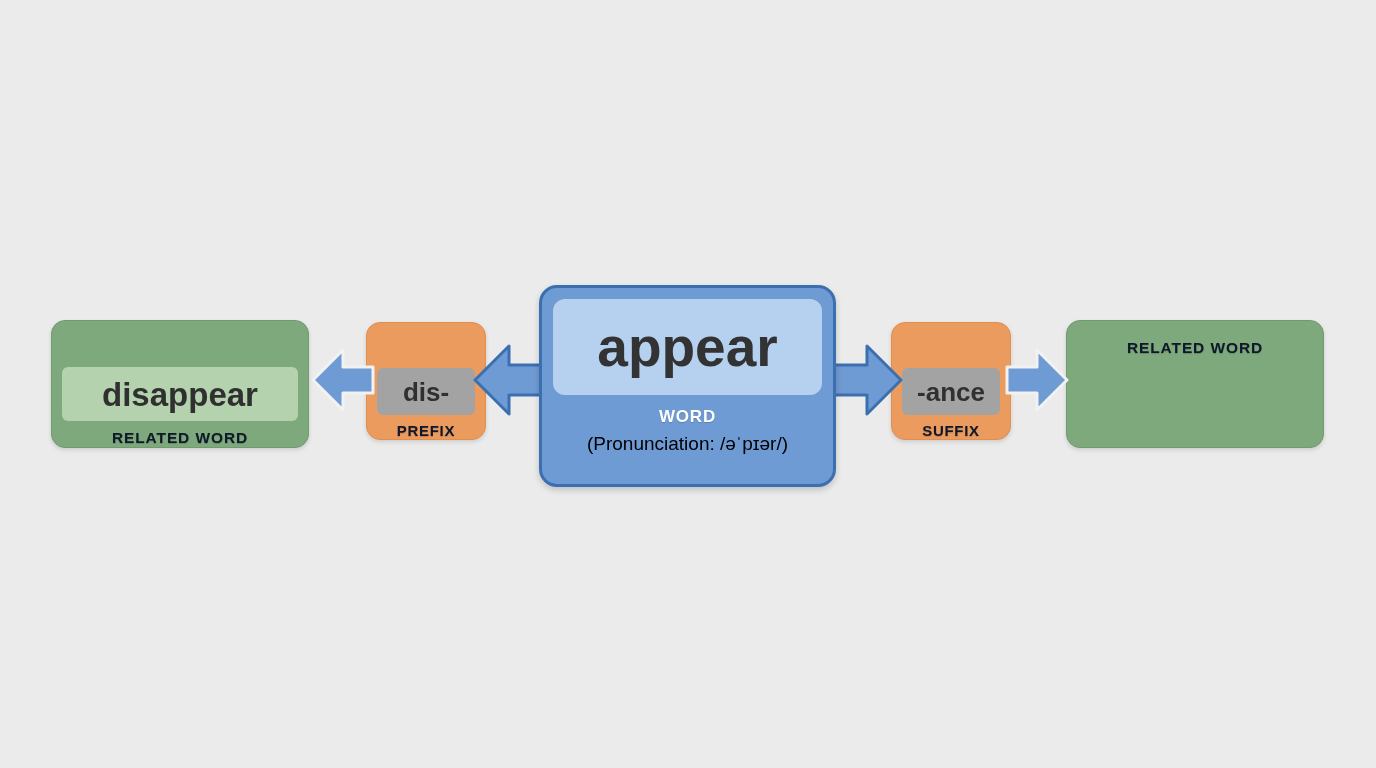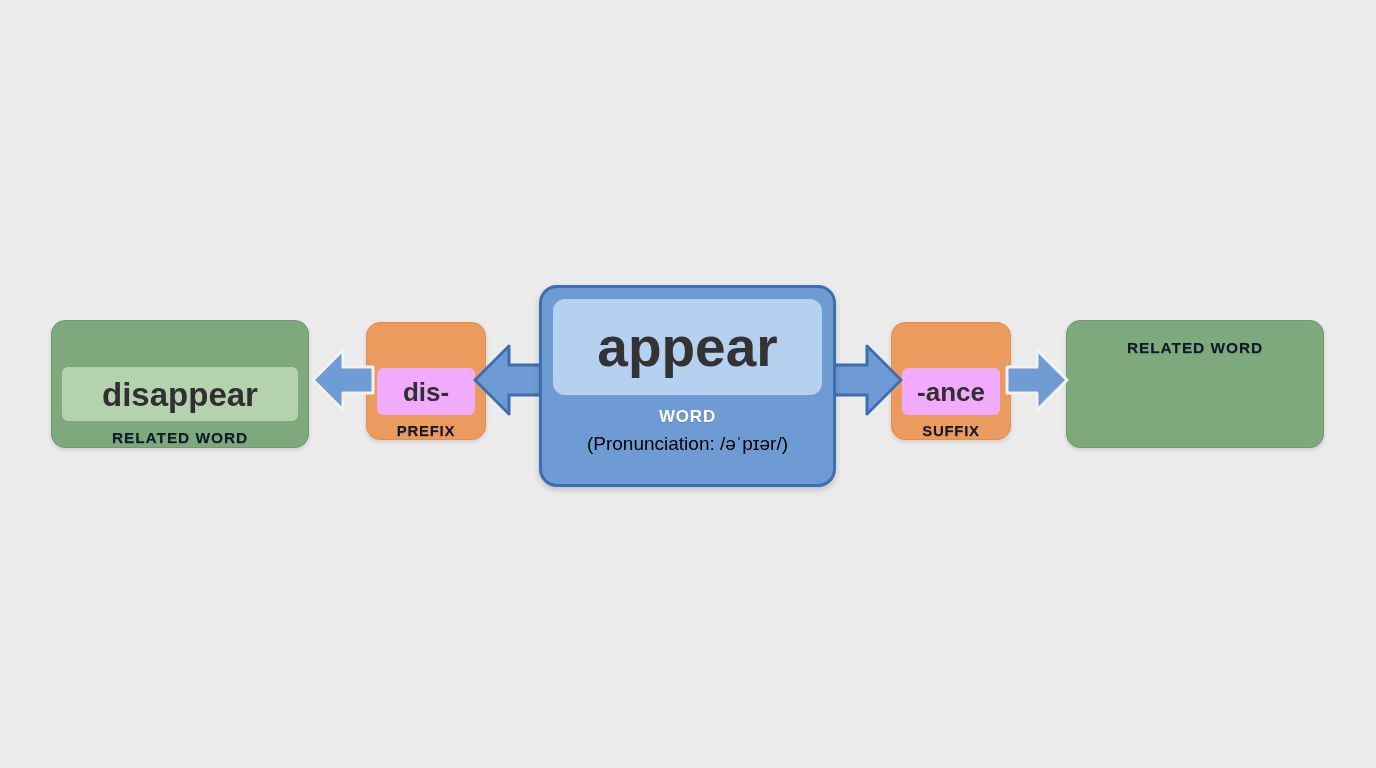--- a/index.html
+++ b/index.html
@@ -78,21 +78,21 @@
   
   .node.orange {
     background: #eb9b5e;
     border: 1px solid #e08f4f;
     padding: 9px 0 0 0;
     width: 120px;
     height: 118px;
     top: 322px;
   }
   .node.orange .panel {
-    background: #f0abfc;
+    background: #a3a3a3;
     height: 66px;
   }
   .node.orange .word { font-size: 26px; }
   .node.orange .typelabel {
     font-size: 15px;
     letter-spacing: 0.7px;
     margin-top: 7px;
   }
   #node-prefix { left: 366px; }
   #node-suffix { left: 891px; }

